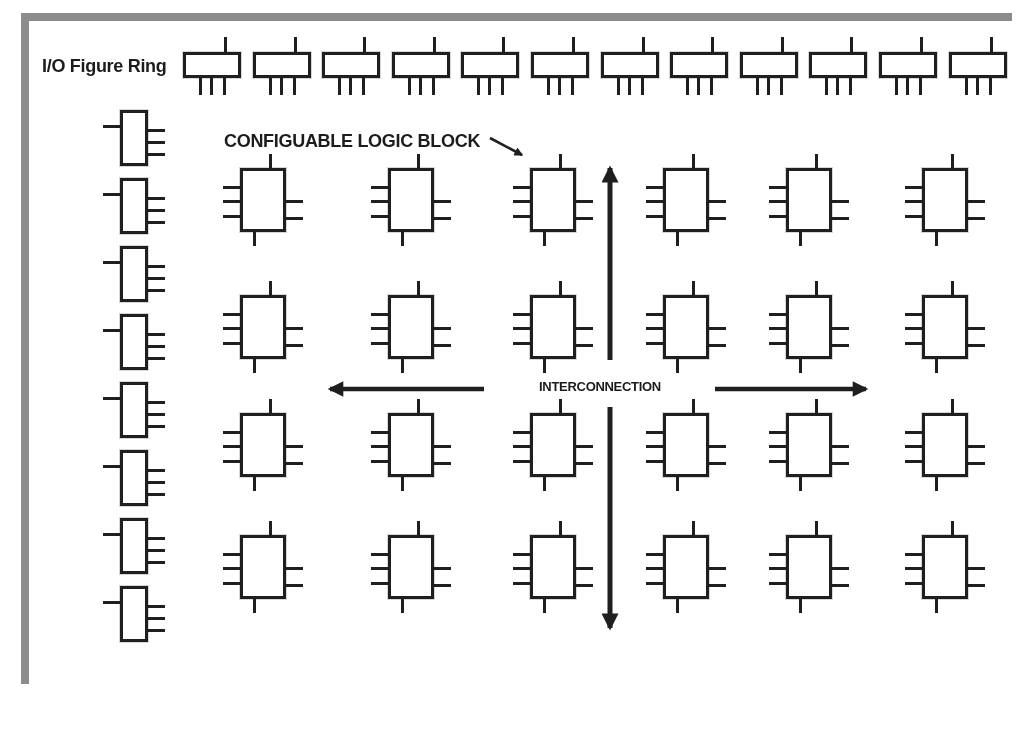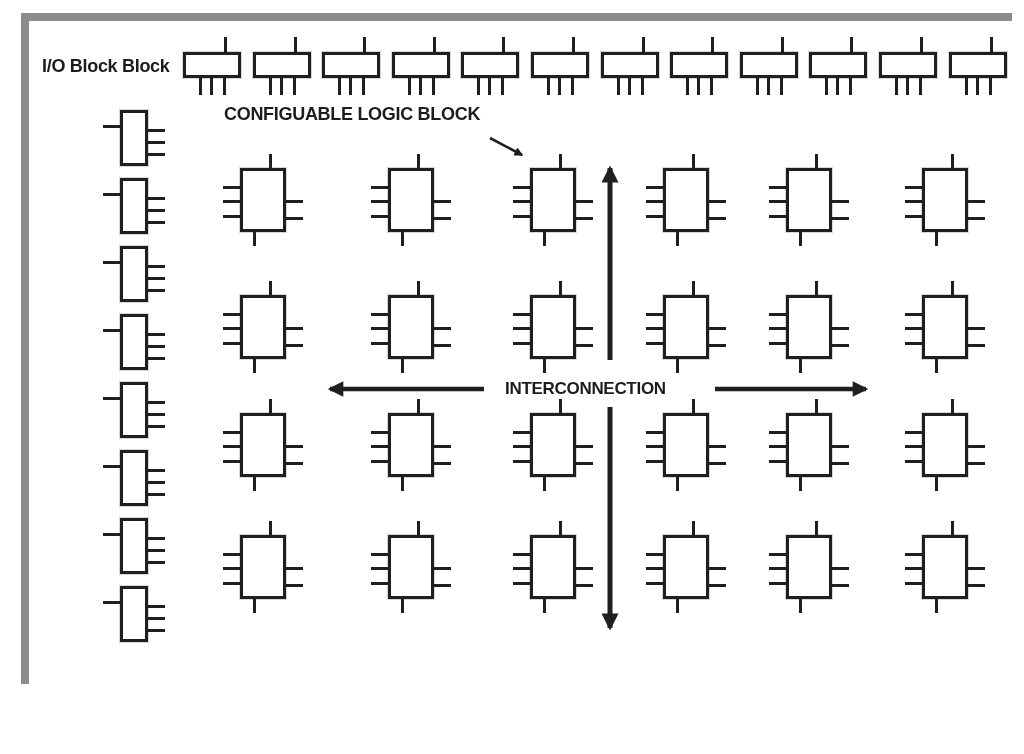--- a/index.html
+++ b/index.html
@@ -1,39 +1,39 @@
 <!DOCTYPE html>
 <html><head>
 <meta charset="utf-8">
 <style>
   html,body{margin:0;padding:0;background:#ffffff;}
   #page{position:relative;width:1024px;height:754px;background:#ffffff;overflow:hidden;
         font-family:"Liberation Sans",sans-serif;}
   .frame-bar{position:absolute;background:#8c8c8c;}
   .label{position:absolute;color:#1c1c1c;font-weight:bold;letter-spacing:-0.3px;white-space:nowrap;}
   #io-ring-label{left:42px;top:56px;font-size:18px;}
-  #clb-label{left:224px;top:104px;font-size:18px;}
-  #interconnect-label{left:505px;top:379px;width:190px;text-align:left;font-size:17px;}
+  #clb-label{left:224px;top:131px;font-size:18px;}
+  #interconnect-label{left:505px;top:379px;width:190px;text-align:center;font-size:13px;}
   .block{position:absolute;background:#ffffff;border:3px solid #1f1f1f;box-sizing:border-box;
          box-shadow:0 0 0 1px rgba(140,140,140,0.35);}
   .pin{position:absolute;background:#1f1f1f;}
   #arrow-layer{position:absolute;left:0;top:0;width:1024px;height:754px;pointer-events:none;}
   #caption{position:absolute;left:17px;top:704px;white-space:nowrap;}
   #caption .fig-label{color:#1b86c2;font-weight:bold;font-size:28px;letter-spacing:-0.5px;}
   #caption .fig-title{color:#2b2b2b;font-style:italic;font-size:27px;margin-left:14px;letter-spacing:0.2px;}
 </style>
 </head>
 <body>
 
 <div id="page">
 
   <div class="frame-bar" style="left:21px;top:13px;width:991px;height:8px;"></div>
   <div class="frame-bar" style="left:21px;top:13px;width:8px;height:671px;"></div>
 
-  <div id="io-ring-label" class="label">I/O Block Block</div>
+  <div id="io-ring-label" class="label">I/O Figure Ring</div>
   <div id="clb-label" class="label">CONFIGUABLE LOGIC BLOCK</div>
   <div id="interconnect-label" class="label">INTERCONNECTION</div>
 
   <div id="diagram-canvas">
       <div class="block" style="left: 183px; top: 52px; width: 58px; height: 26px;">
         <div class="pin" style="left: 38px; top: -18px; width: 3px; height: 15px;"></div>
         <div class="pin" style="left: 12.5px; top: 23px; width: 3px; height: 17px;"></div>
         <div class="pin" style="left: 24px; top: 23px; width: 3px; height: 17px;"></div>
         <div class="pin" style="left: 37px; top: 23px; width: 3px; height: 17px;"></div>
       </div>

